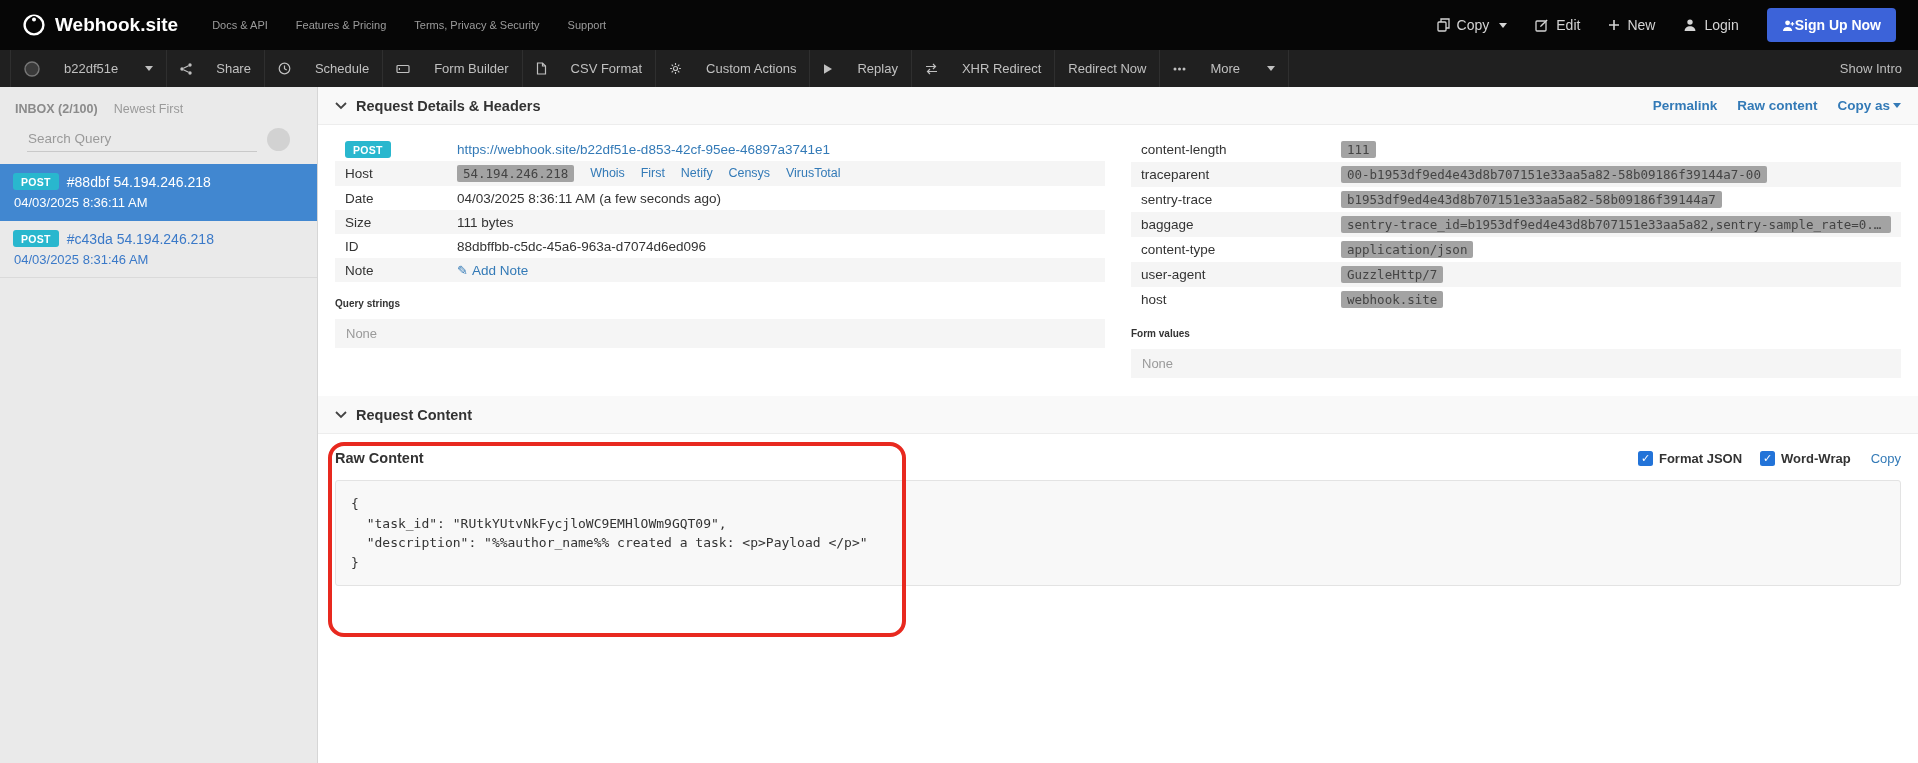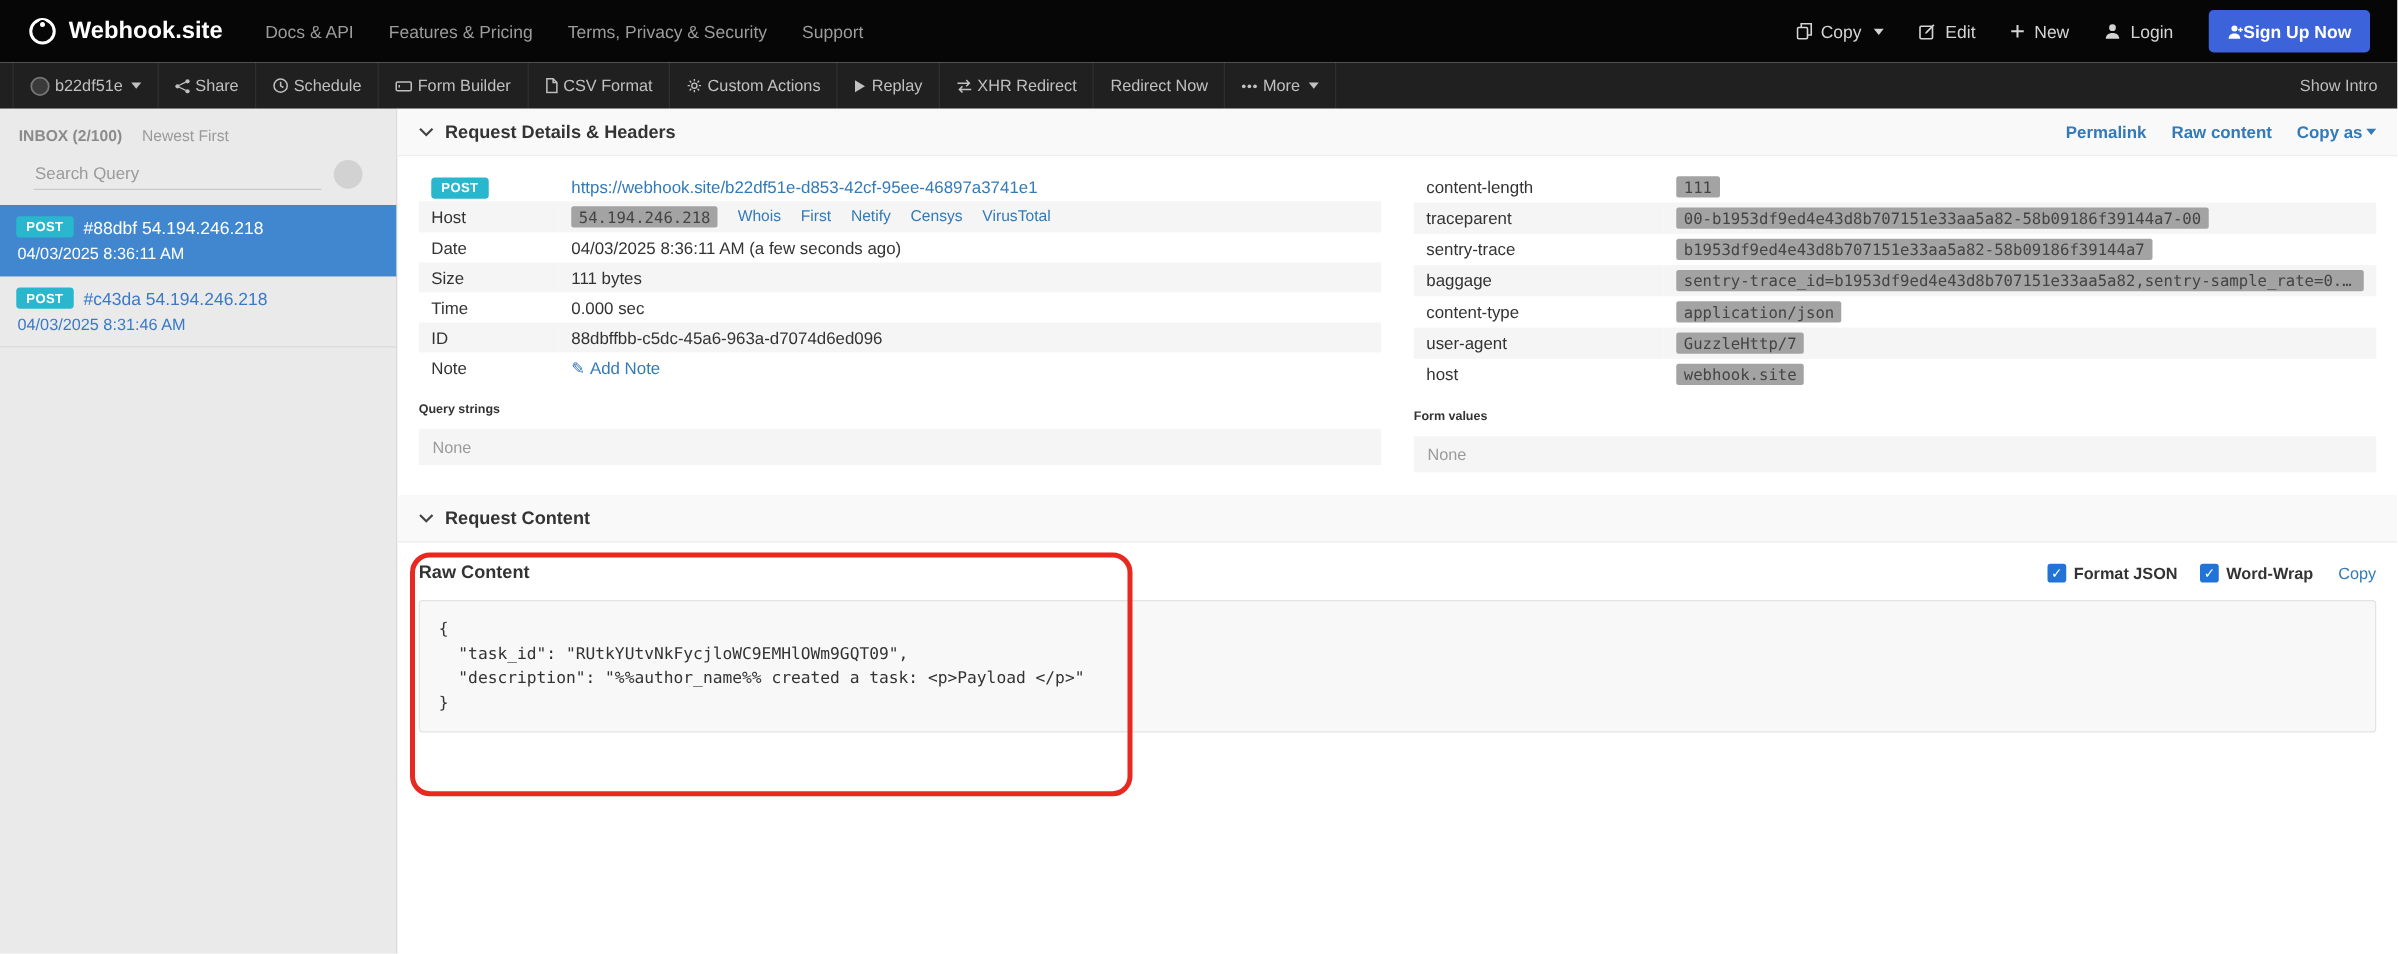--- a/index.html
+++ b/index.html
@@ -5,29 +5,29 @@
 *{box-sizing:border-box;margin:0;padding:0}
 html,body{width:1918px;height:763px;overflow:hidden}
 body{background:#fff;font-family:"Liberation Sans",sans-serif}
 a{text-decoration:none;cursor:pointer}
 svg{display:block}
 
 
 .topnav{height:50px;background:#060606;display:flex;align-items:center;padding:0 22px}
 .brand{display:flex;align-items:center;gap:9px;color:#fff;font-size:19px;font-weight:700;margin-right:34px;cursor:pointer}
 .topnav-links{display:flex;gap:28px}
-.topnav-links a{color:#9c9c9c;font-size:14px}
+.topnav-links a{color:#9c9c9c;font-size:11px}
 .topnav-right{margin-left:auto;display:flex;align-items:center;gap:28px}
 .tn-item{color:#d4d4d4;font-size:14px;display:flex;align-items:center;gap:7px}
 .caret{display:inline-block;width:0;height:0;border-left:4px solid transparent;border-right:4px solid transparent;border-top:5px solid currentColor;margin-left:3px}
 .signup-btn{background:#3c63d9;color:#fff;border:none;border-radius:4px;font-family:inherit;font-size:14px;font-weight:700;padding:9px 15px;display:flex;align-items:center;gap:0;cursor:pointer}
 
 
 .toolbar{height:37px;background:#202020;display:flex;align-items:stretch;padding-left:10px}
-.tb-item{display:flex;align-items:center;gap:4px;color:#c0c0c0;font-size:13px;padding:0 13px;border-right:1px solid rgba(255,255,255,.07);cursor:pointer;white-space:nowrap}
+.tb-item{display:flex;align-items:center;gap:24px;color:#c0c0c0;font-size:13px;padding:0 13px;border-right:1px solid rgba(255,255,255,.07);cursor:pointer;white-space:nowrap}
 .tb-item:first-child{border-left:1px solid rgba(255,255,255,.07)}
 .show-intro{margin-left:auto;display:flex;align-items:center;color:#bdbdbd;font-size:13px;padding:0 16px;cursor:pointer}
 
 
 .content{display:flex;height:676px}
 .sidebar{width:318px;flex:none;background:#eaeaea;border-right:1px solid #d6d6d6}
 .sb-head{display:flex;align-items:baseline;gap:16px;padding:15px 15px 2px;font-size:12.5px}
 .sb-inbox{color:#8b8b8b;font-weight:700}
 .sb-sort{color:#9a9a9a;cursor:pointer}
 .sb-search{display:flex;align-items:center;gap:10px;padding:8px 27px 12px}
@@ -308,24 +308,20 @@
           </tr>
           <tr>
             <td class="lbl">Date</td>
             <td>04/03/2025 8:36:11 AM (a few seconds ago)</td>
           </tr>
           <tr>
             <td class="lbl">Size</td>
             <td>111 bytes</td>
           </tr>
           <tr>
-            <td class="lbl">Time</td>
-            <td>0.000 sec</td>
-          </tr>
-          <tr>
             <td class="lbl">ID</td>
             <td>88dbffbb-c5dc-45a6-963a-d7074d6ed096</td>
           </tr>
           <tr>
             <td class="lbl">Note</td>
             <td>
               <a class="addnote"><span class="pencil">✎</span><span>Add Note</span></a>
             </td>
           </tr>
         </tbody>

